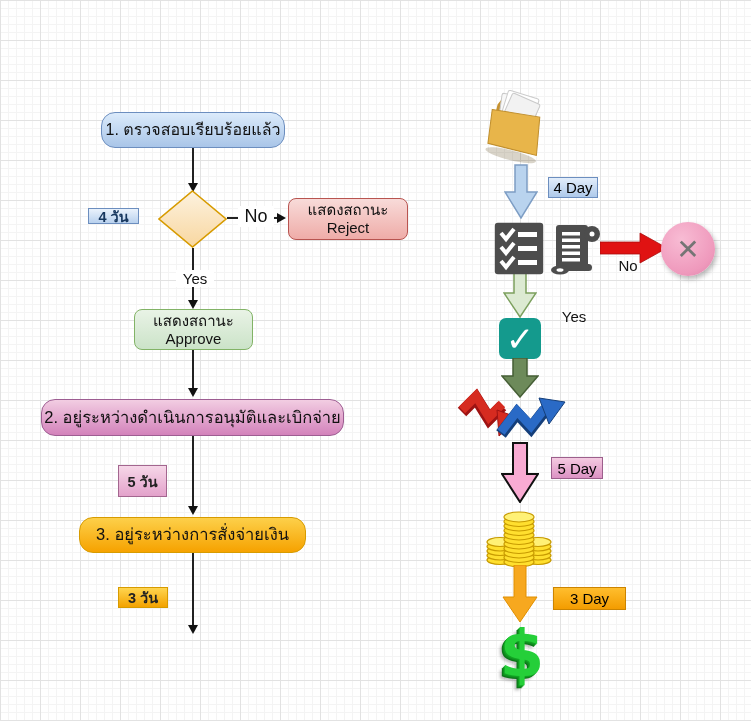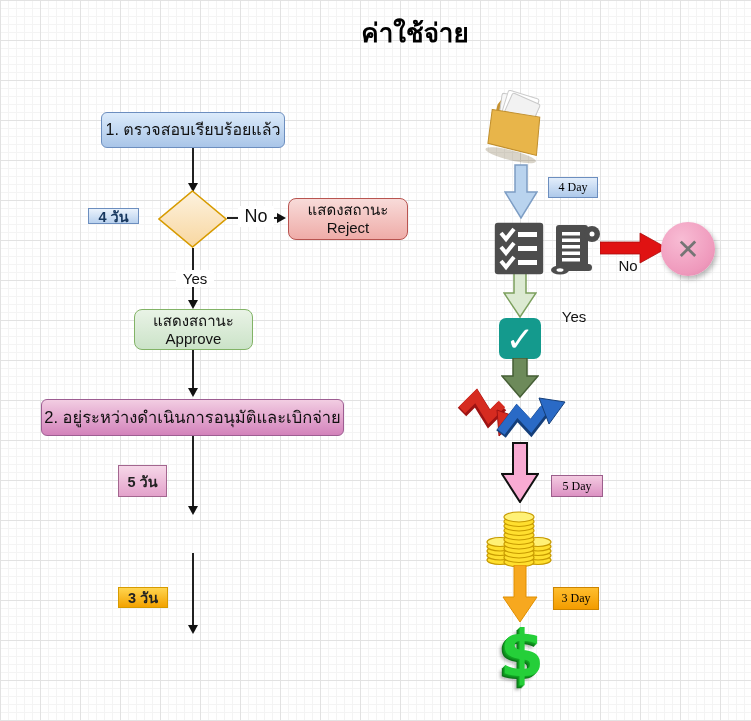--- a/index.html
+++ b/index.html
@@ -11,21 +11,21 @@
       linear-gradient(to right,#f4f4f4 1px,transparent 1px),
       linear-gradient(to bottom,#f4f4f4 1px,transparent 1px);
     background-size:40px 40px,40px 40px,8px 8px,8px 8px;
     font-family:"Liberation Sans","DejaVu Sans",sans-serif;color:#111;
   }
   .abs{position:absolute;}
   .title{position:absolute;left:300px;top:12px;width:230px;text-align:center;
          font-size:26px;font-weight:bold;color:#000;}
   .node{position:absolute;display:flex;align-items:center;justify-content:center;
         text-align:center;box-sizing:border-box;font-size:16.5px;line-height:1.2;}
-  .r10{border-radius:6px;text-align:right;}
+  .r10{border-radius:14px;text-align:right;}
   .box1{left:101px;top:112px;width:184px;height:36px;
         background:linear-gradient(#dcebfb,#a9c5e8);border:1px solid #6c8ebf;font-size:16px;}
   .reject{left:288px;top:198px;width:120px;height:42px;flex-direction:column;
         background:linear-gradient(#f8dbd9,#efaca8);border:1px solid #b85450;border-radius:8px;font-size:15px;}
   .approve{left:134px;top:309px;width:119px;height:41px;flex-direction:column;
         background:linear-gradient(#e9f3e6,#cbe3c8);border:1px solid #82b366;border-radius:8px;font-size:15px;}
   .box2{left:41px;top:399px;width:303px;height:37px;
         background:linear-gradient(#f2cde2,#d382bb);border:1px solid #9d5d92;}
   .box3{left:79px;top:517px;width:227px;height:36px;
         background:linear-gradient(#fdd04a,#f6a200);border:1px solid #d79b00;}
@@ -33,26 +33,26 @@
         background:linear-gradient(#e6f3dc,#a6cf8e);border:1px solid #82b366;}
   .durl{position:absolute;display:flex;align-items:center;justify-content:center;
         box-sizing:border-box;font-size:14.5px;font-weight:bold;color:#17375e;}
   .dur1{left:88px;top:208px;width:51px;height:16px;
         background:linear-gradient(#eaf2fc,#b9d1ee);border:1px solid #6c8ebf;}
   .dur2{left:118px;top:465px;width:49px;height:32px;color:#222;
         background:linear-gradient(#f6d7e8,#e3a2cb);border:1px solid #a3668f;}
   .dur3{left:118px;top:587px;width:50px;height:21px;color:#222;
         background:linear-gradient(#ffd54f,#f3a200);border:1px solid #d79b00;}
   .dayl{position:absolute;display:flex;align-items:center;justify-content:center;
-        box-sizing:border-box;font-size:12px;color:#000;font-family:Liberation Serif, serif;}
+        box-sizing:border-box;font-size:15px;color:#000;}
   .day1{left:548px;top:177px;width:50px;height:21px;
         background:linear-gradient(#e3eefb,#aec9ea);border:1px solid #6c8ebf;}
-  .day2{left:551px;top:475px;width:52px;height:22px;
+  .day2{left:551px;top:457px;width:52px;height:22px;
         background:linear-gradient(#f4cbe1,#dc92c3);border:1px solid #9c5f8c;}
-  .day3{left:553px;top:587px;width:46px;height:23px;
+  .day3{left:553px;top:587px;width:73px;height:23px;
         background:linear-gradient(#ffbe2e,#f39c00);border:1px solid #cc8400;}
   .vline{position:absolute;width:1.5px;background:#222;}
   .hline{position:absolute;height:1.5px;background:#222;}
   .ah-down{position:absolute;width:0;height:0;
         border-left:5px solid transparent;border-right:5px solid transparent;border-top:9px solid #111;}
   .ah-right{position:absolute;width:0;height:0;
         border-top:5px solid transparent;border-bottom:5px solid transparent;border-left:9px solid #111;}
   .edge-label{position:absolute;text-align:center;background:#fff;padding:0 2px;}
   .no-l{left:238px;top:206px;width:32px;font-size:18px;}
   .yes-l{left:176px;top:270px;width:34px;font-size:15px;}
@@ -71,21 +71,20 @@
   .dollar{position:absolute;left:488px;top:614px;width:68px;height:80px;display:flex;
         align-items:center;justify-content:center;}
   .dollarglyph{font-family:"DejaVu Sans",sans-serif;font-weight:bold;font-size:64px;color:#25cf39;
         text-shadow:-1px 1px 0 #12a423,-2px 2px 0 #0f8d1e,-3px 3px 0 #0c7519,-5px 5px 3px rgba(0,0,0,.25);}
 </style>
 </head>
 <body>
 
 <div class="canvas">
 
-  <div class="title">ค่าใช้จ่าย</div>
 
   <div class="vline" style="left:192px;top:148px;height:36px"></div>
   <div class="ah-down" style="left:188px;top:183px"></div>
 
   <div class="hline" style="left:227px;top:217px;width:50px"></div>
   <div class="ah-right" style="left:277px;top:213px"></div>
 
   <div class="vline" style="left:192px;top:248px;height:53px"></div>
   <div class="ah-down" style="left:188px;top:300px"></div>
 
@@ -120,20 +119,21 @@
     <span>Reject</span>
   </div>
 
   <div class="node approve">
     <span>แสดงสถานะ</span>
     <span>Approve</span>
   </div>
 
   <div class="node box2 r10">2.  อยู่ระหว่างดำเนินการอนุมัติและเบิกจ่าย</div>
   <div class="durl dur2">5 วัน</div>
+  <div class="node box3 r10">3.  อยู่ระหว่างการสั่งจ่ายเงิน</div>
   <div class="durl dur3">3 วัน</div>
 
   <svg class="abs" style="left:476px;top:90px" width="82" height="74" viewBox="0 0 82 74">
     <g transform="rotate(14 41 40)">
       <ellipse cx="41" cy="66" rx="26" ry="5" fill="rgba(80,60,10,0.22)"></ellipse>
       <path d="M16 20 L16 60 L56 60 L56 16 L38 16 L34 11 L20 11 Z" fill="#c6922f"></path>
       <rect x="20" y="6" width="32" height="46" rx="2" fill="#f8f8f8" stroke="#c9c9c9" transform="rotate(-6 36 28)"></rect>
       <rect x="22" y="4" width="32" height="48" rx="2" fill="#ffffff" stroke="#cccccc" transform="rotate(3 38 28)"></rect>
       <rect x="24" y="7" width="30" height="45" rx="2" fill="#f2f2f2" stroke="#c9c9c9" transform="rotate(10 39 29)"></rect>
       <path d="M12 26 L60 22 L66 60 L16 60 Z" fill="#e8b54a" stroke="#c08f2e"></path>

